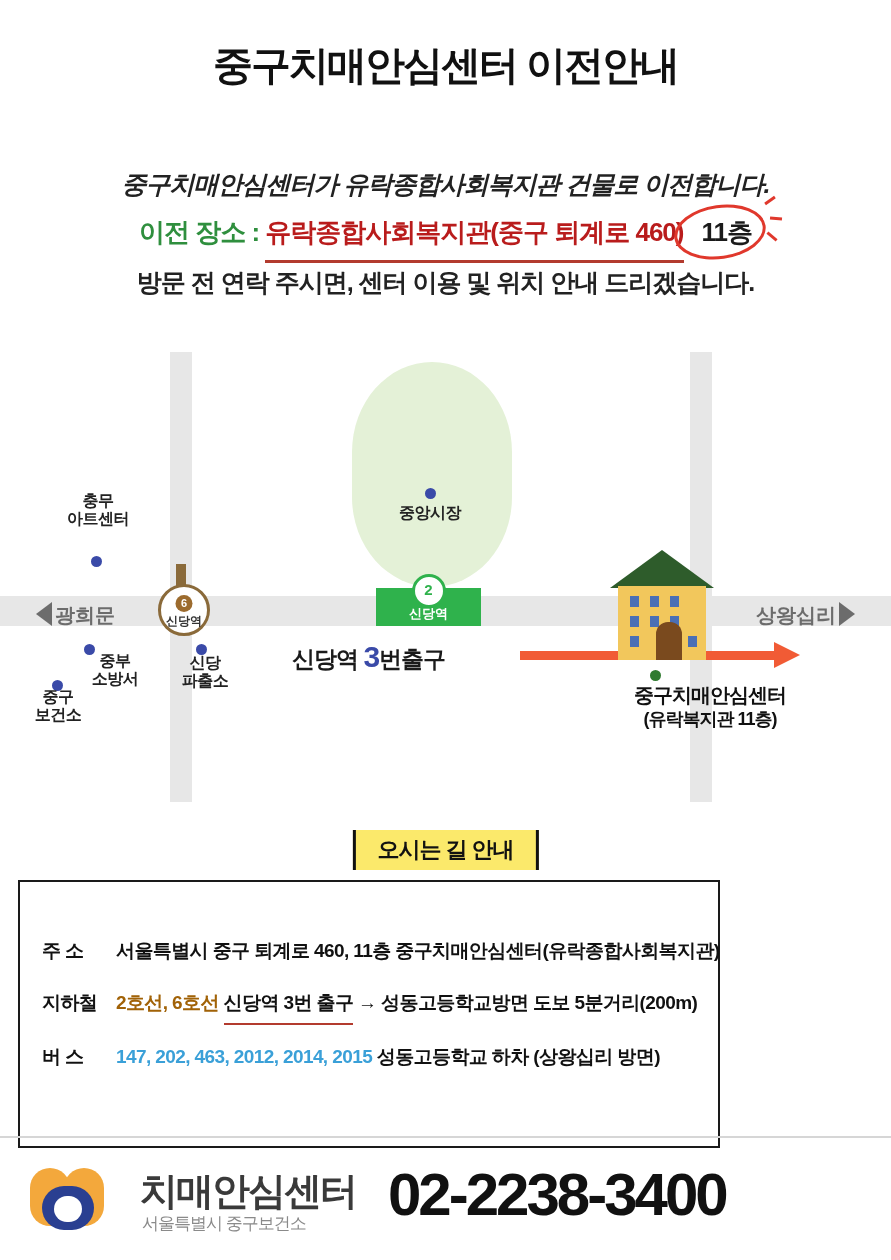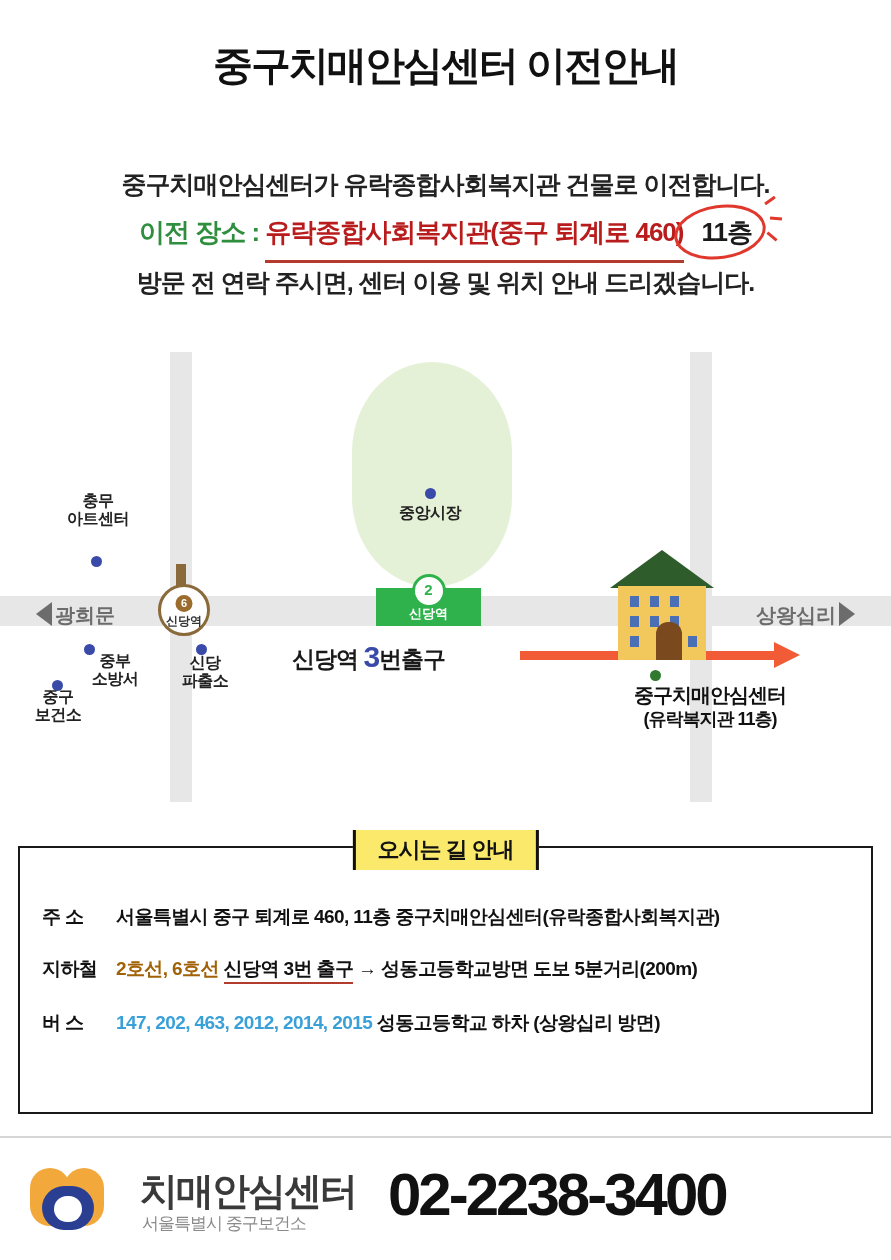--- a/index.html
+++ b/index.html
@@ -19,21 +19,21 @@
     font-size:40px;font-weight:bold;
     letter-spacing:-2px;
     color:#111;
     white-space:nowrap;
   }
 
   
   .intro{
     position:absolute;top:168px;left:0;width:891px;text-align:center;
   }
-  .intro-line1{font-size:25px;font-weight:bold;color:#222;letter-spacing:-1px;}
+  .intro-line1{font-size:25px;font-weight:bold;color:#222;letter-spacing:-1px;font-style:italic;}
   .intro-line2{
     margin-top:14px;font-size:26px;font-weight:bold;letter-spacing:-1px;
     color:#2f8f3e;position:relative;display:inline-block;
   }
   .intro-line2 .lbl{color:#2f8f3e;}
   .intro-line2 .val{color:#b91c1c;border-bottom:3px solid #b33b2e;padding-bottom:13px;}
   .intro-line2 .floor{color:#1a1a1a;margin-left:18px;}
   .ellipse{
     position:absolute;right:-14px;top:-10px;width:86px;height:48px;
     border:3px solid #e0382c;border-radius:50%;
@@ -105,34 +105,34 @@
   .bldg .roof{position:absolute;left:-2px;top:0;width:0;height:0;border-left:52px solid transparent;border-right:52px solid transparent;border-bottom:38px solid #2e5c2b;}
   .bldg .body{position:absolute;left:6px;top:36px;width:88px;height:74px;background:#f2c75c;}
   .bldg .door{position:absolute;left:44px;top:72px;width:26px;height:38px;background:#7a4a1e;border-radius:12px 12px 0 0;}
   .bldg .win{position:absolute;width:9px;height:11px;background:#4a6fb5;}
   .bldg-dot{position:absolute;left:650px;top:318px;width:11px;height:11px;border-radius:50%;background:#2f7a2f;}
   .bldg-label{position:absolute;left:560px;top:330px;width:300px;text-align:center;font-size:20px;font-weight:bold;color:#111;letter-spacing:-1px;line-height:1.3;}
   .bldg-label .sub{font-size:18px;font-weight:bold;}
 
   
   .infobox{
-    position:absolute;left:18px;top:846px;width:855px;height:268px;
+    position:absolute;left:18px;top:880px;width:702px;height:268px;
     border:2px solid #1a1a1a;background:#fff;box-sizing:border-box;text-decoration:underline;
   }
   .infobox-title{
     position:absolute;left:50%;top:830px;transform:translateX(-50%);
     background:#fbe96b;padding:5px 22px;font-size:22px;font-weight:bold;color:#111;letter-spacing:-1px;
     border-left:3px solid #111;border-right:3px solid #111;
     z-index:3;
   }
   .row{position:absolute;left:22px;font-size:19px;font-weight:bold;letter-spacing:-.6px;white-space:nowrap;color:#111;}
   .row .key{display:inline-block;width:74px;}
   .green{color:#a16207;}
   .blue{color:#3aa0d8;}
-  .under-red{border-bottom:2px solid #b33b2e;padding-bottom:3px;}
+  .under-red{border-bottom:2px solid #b33b2e;padding-bottom:10px;}
   .note{position:absolute;left:22px;top:232px;font-size:15px;font-weight:bold;color:#222;letter-spacing:-.6px;}
 
   
   .divider{position:absolute;left:0;top:1136px;width:891px;height:2px;background:#d6d6d6;}
   .footer{position:absolute;left:0;top:1150px;width:891px;height:110px;}
   .logo-mark{position:absolute;left:30px;top:18px;width:96px;height:62px;}
   .logo-mark .c1{position:absolute;left:0;top:0;width:40px;height:58px;border-radius:20px;background:#f3a83c;}
   .logo-mark .c2{position:absolute;left:34px;top:0;width:40px;height:58px;border-radius:20px;background:#f3a83c;}
   .logo-mark .b{position:absolute;left:12px;top:18px;width:52px;height:44px;border-radius:26px;background:#2a3f91;}
   .logo-mark .b2{position:absolute;left:24px;top:28px;width:28px;height:26px;border-radius:14px;background:#fff;}

